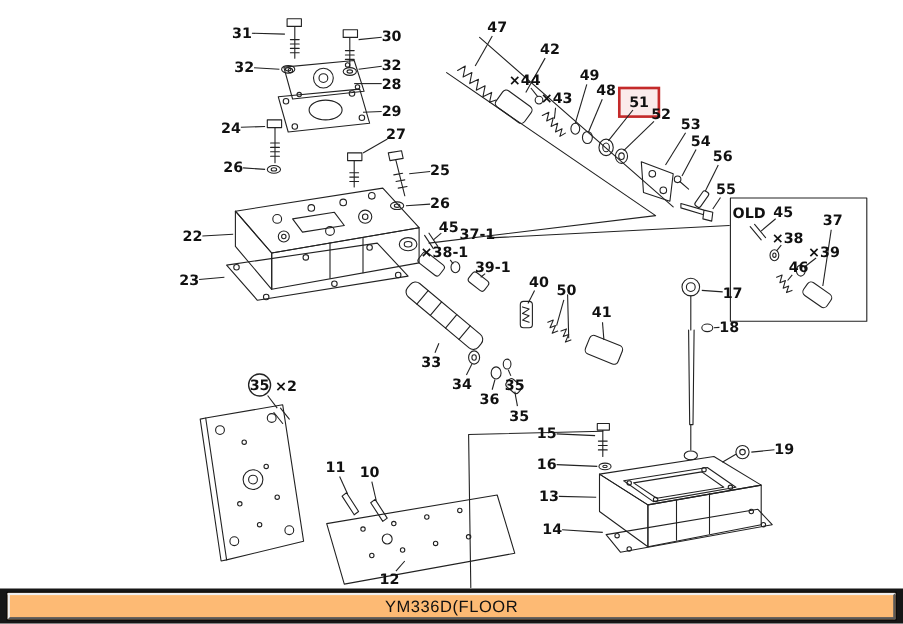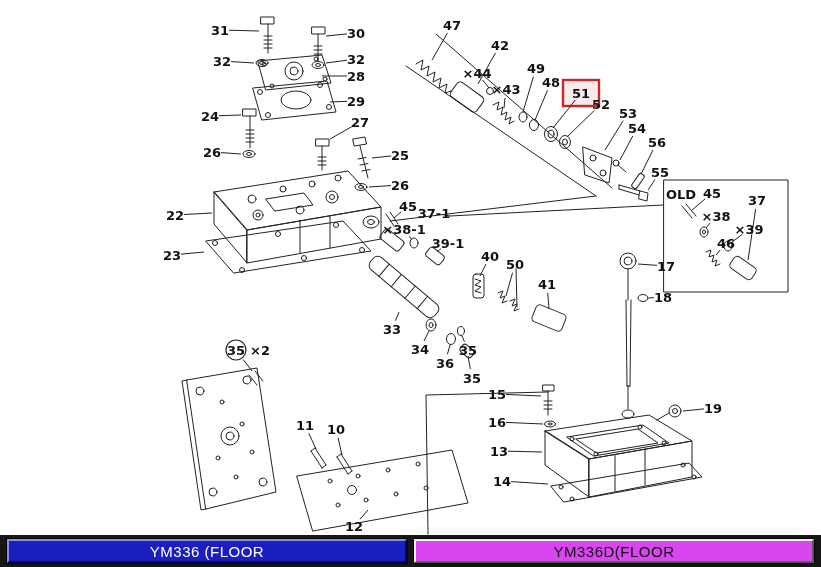--- a/index.html
+++ b/index.html
@@ -7,21 +7,21 @@
           font-family:"Liberation Sans",sans-serif;}
   .diagram-wrap{position:absolute;left:0;top:0;width:821px;height:451px;background:#fff;}
   svg{display:block;}
   .footer{position:absolute;left:0;bottom:0;width:821px;height:32px;background:#161616;
           box-sizing:border-box;display:flex;gap:7px;padding:4px 7px;align-items:stretch;}
   .tab{flex:1;display:flex;align-items:center;justify-content:center;
        font-size:15px;letter-spacing:.5px;cursor:default;user-select:none;
        border-style:solid;border-width:2px;box-shadow:0 0 0 1px #000;}
   .tab-left{background:#1c1fc0;color:#ffffff;
             border-color:#8a8cf5 #05053f #05053f #8a8cf5;}
-  .tab-right{background:#d946ef;color:#111111;
+  .tab-right{background:#fdba74;color:#111111;
              border-color:#efefef #5a5a5a #5a5a5a #efefef;justify-content:center;}
 </style>
 </head>
 <body>
 
 <div class="screen">
 
   <div class="diagram-wrap">
     <svg width="821" height="535" viewBox="0 0 821 535">
       <g stroke="#222" fill="none" stroke-width="1" stroke-linecap="round" stroke-linejoin="round">
@@ -492,21 +492,18 @@
           </g>
           <g>
             <line x1="359.9265414708167" y1="519.2268097476381" x2="368" y2="510" stroke="#222" stroke-width="1"></line>
             <text x="354" y="530.5" text-anchor="middle" font-size="13" font-weight="bold" fill="#111" font-family="&quot;DejaVu Sans&quot;, sans-serif">12</text>
           </g>
         </g>
     </svg>
   </div>
 
   <div class="footer">
-    <div class="tab tab-left">
-      <span>YM336 (FLOOR</span>
-    </div>
     <div class="tab tab-right">
       <span>YM336D(FLOOR</span>
     </div>
   </div>
 
 </div>
 
 </body></html>

